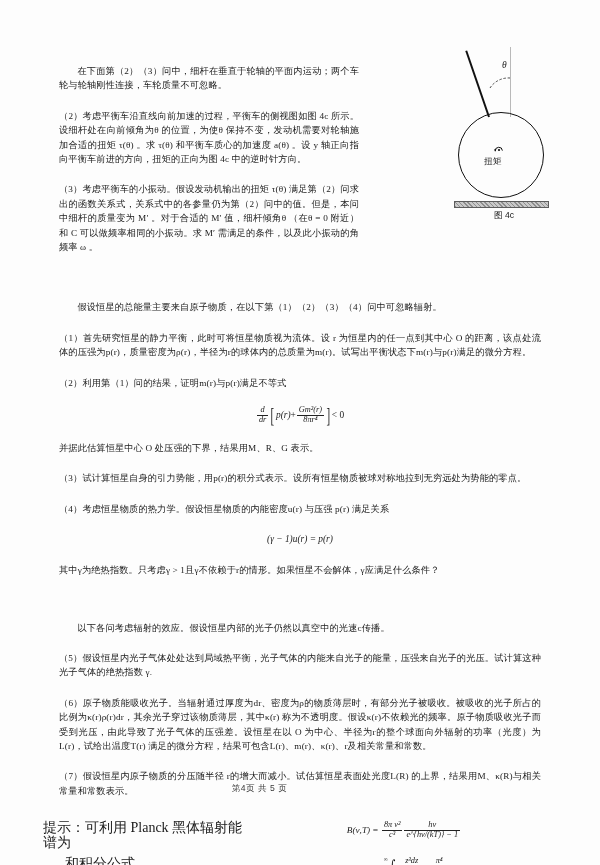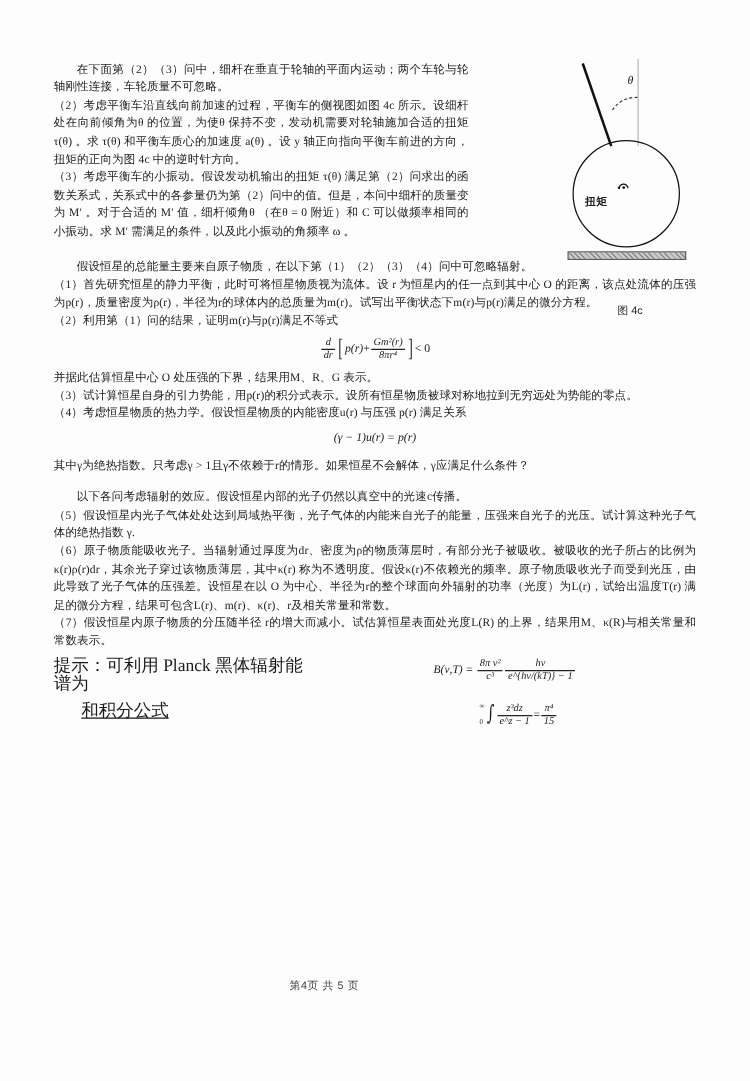--- a/index.html
+++ b/index.html
@@ -22,21 +22,21 @@
     height: 865px;
     background: #fdfdfd;
   }
   .content {
     position: absolute;
     left: 43px;
     top: 48px;
     width: 514px;
   }
   p {
-    margin: 0;
+    margin: 16px;
     font-size: 9.2px;
     line-height: 14.4px;
     text-align: justify;
     text-justify: inter-character;
     letter-spacing: 0.15px;
   }
   .indent { text-indent: 2em; }
   .gap-sm { height: 7px; }
   .gap-md { height: 11px; }
   .gap-lg { height: 14px; }
@@ -134,47 +134,45 @@
   }
   .fig-torque-sym {
     position: absolute;
     left: 45px;
     top: 100px;
     width: 12px;
     height: 12px;
   }
   .fig-torque-label {
     position: absolute;
-    left: 20px;
+    left: 36px;
     top: 112px;
     font-size: 8.6px;
     font-family: "Liberation Sans", sans-serif;
     letter-spacing: 0.4px;
-    font-weight: bold;
   }
   .fig-ground {
     position: absolute;
     left: 6px;
     top: 157px;
     width: 95px;
     height: 7px;
     background: repeating-linear-gradient(
       45deg, #8e8e8e 0 1px, #c9c9c9 1px 3px);
     border: 1px solid #5c5c5c;
     box-sizing: border-box;
   }
   .fig-caption {
     position: absolute;
     left: 0;
     top: 166px;
     width: 112px;
     text-align: center;
     font-size: 8.6px;
     font-family: "Liberation Sans", sans-serif;
-    margin-top: 33px;
   }
   .footer {
     position: absolute;
     left: 0;
     top: 783px;
     width: 519px;
     text-align: center;
     font-size: 8.6px;
     color: #3a3a3a;
     font-family: "Liberation Sans", sans-serif;

